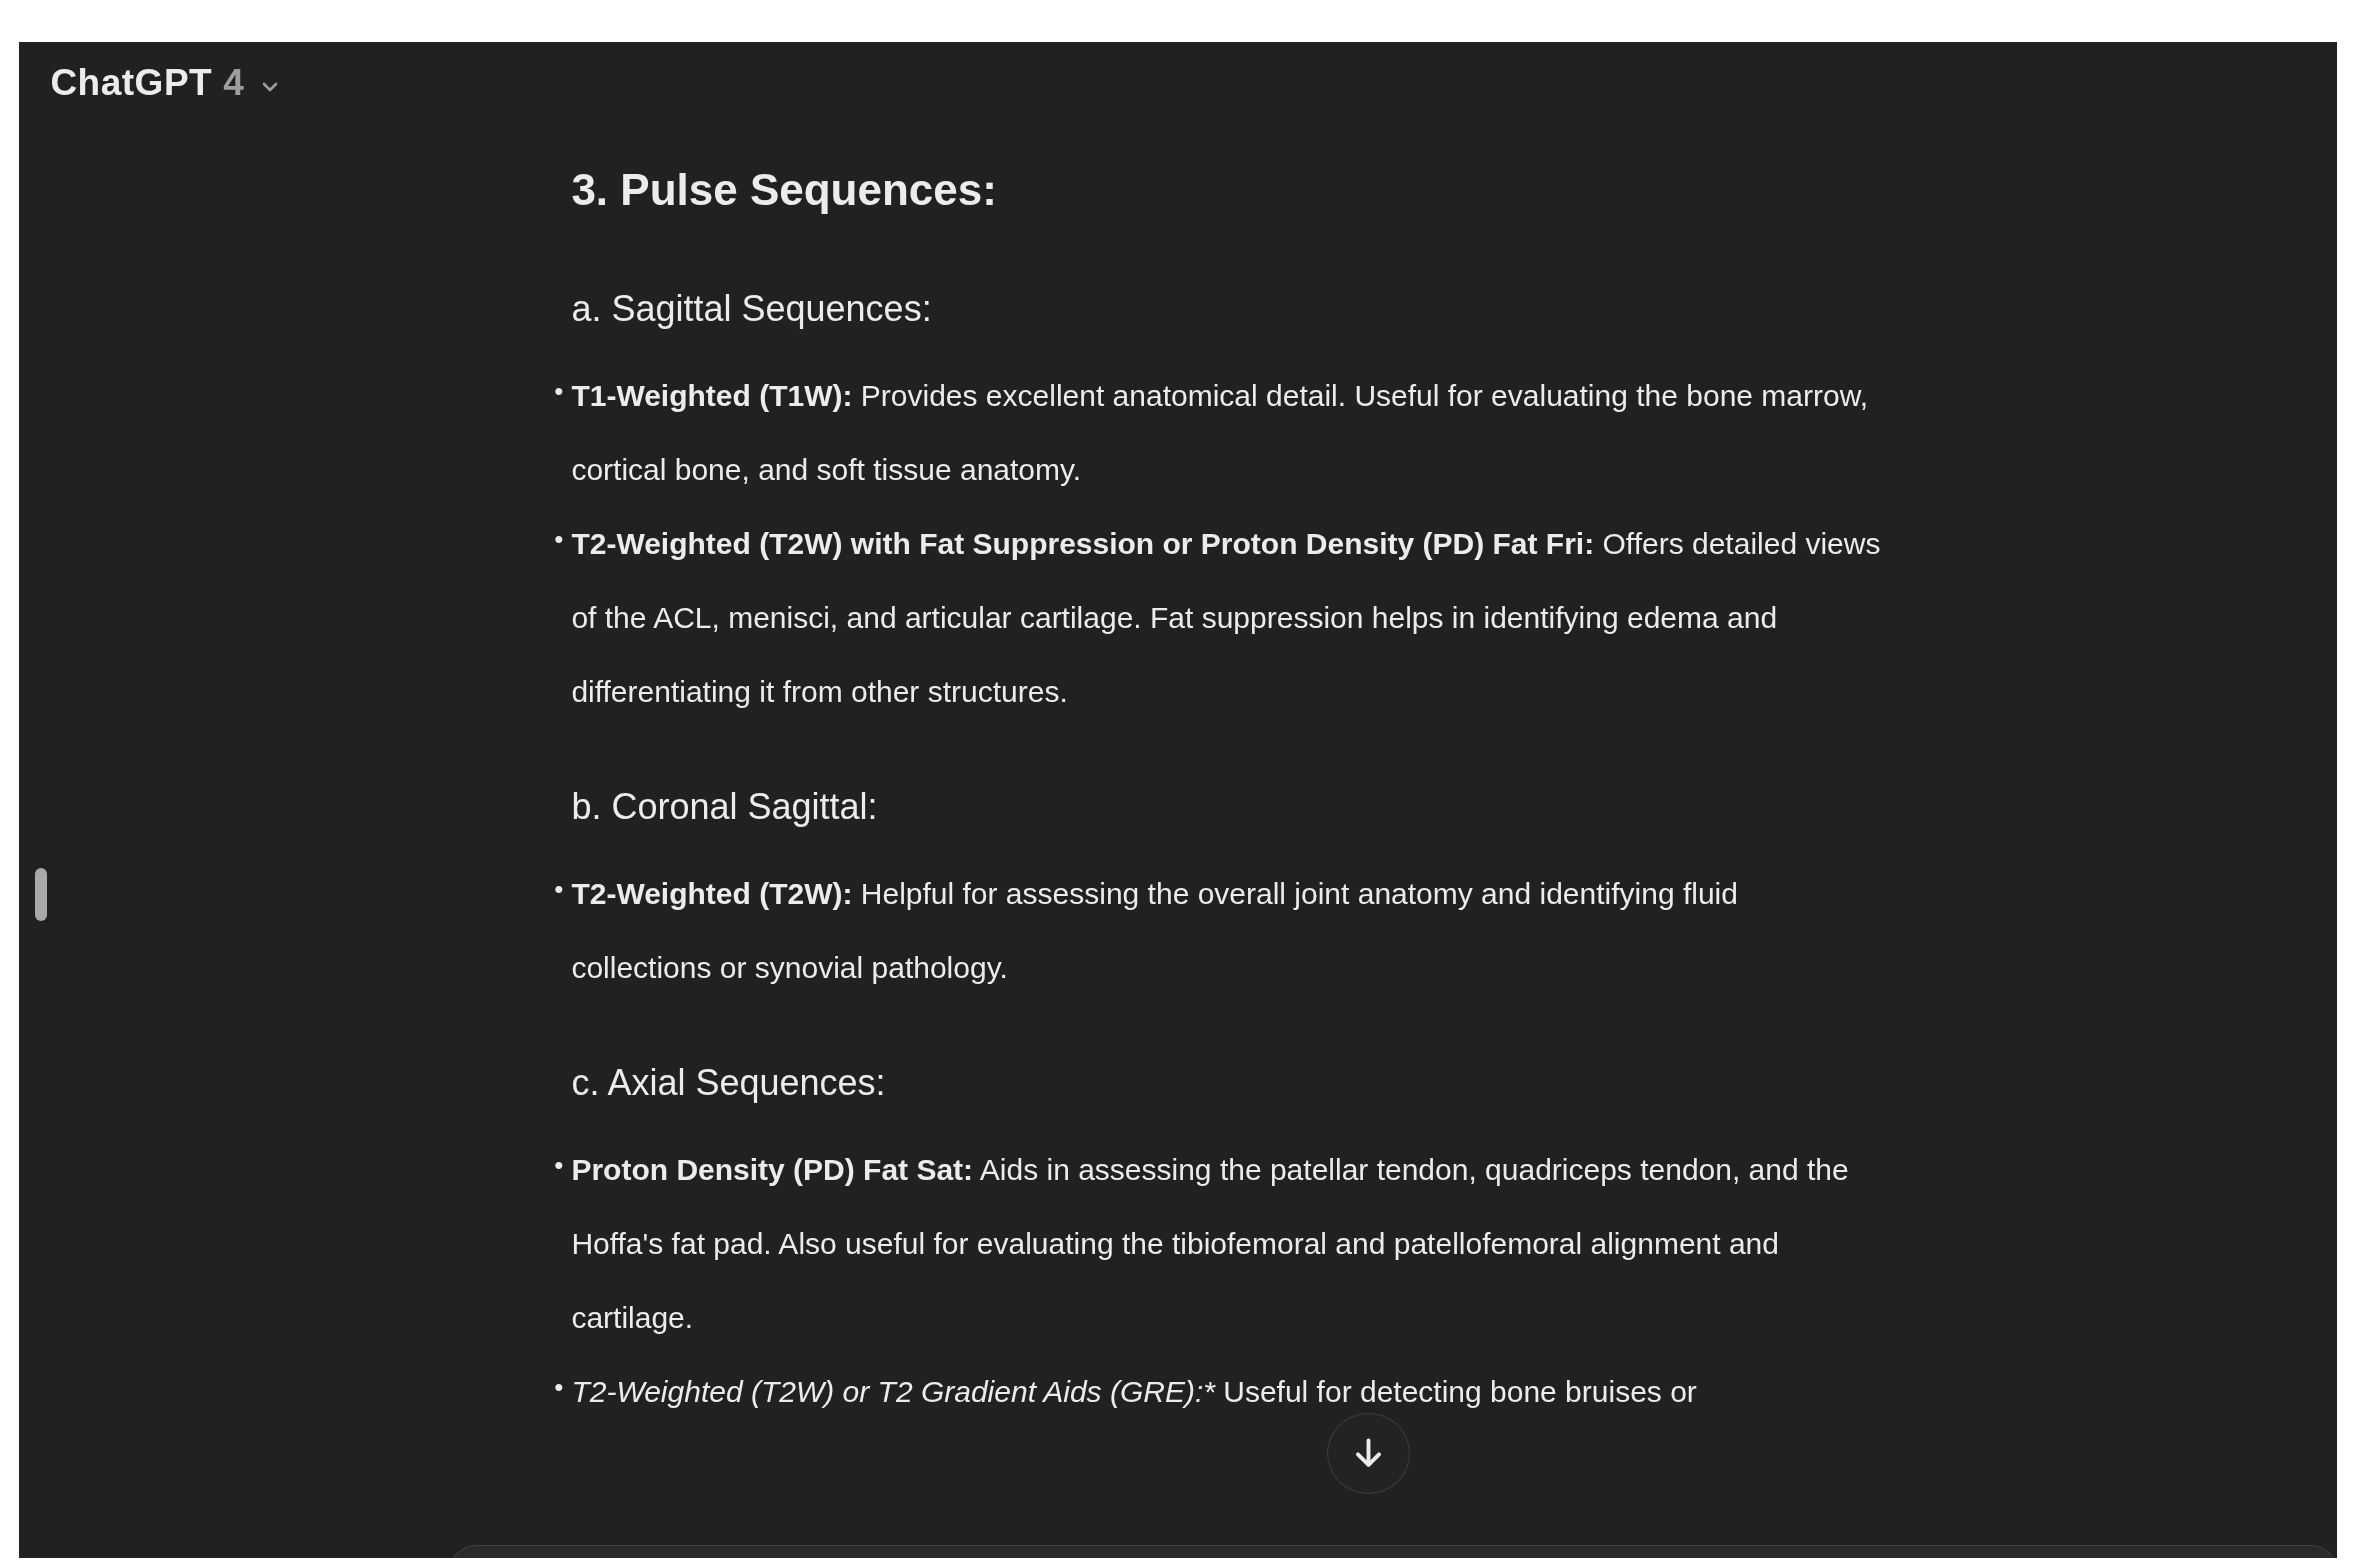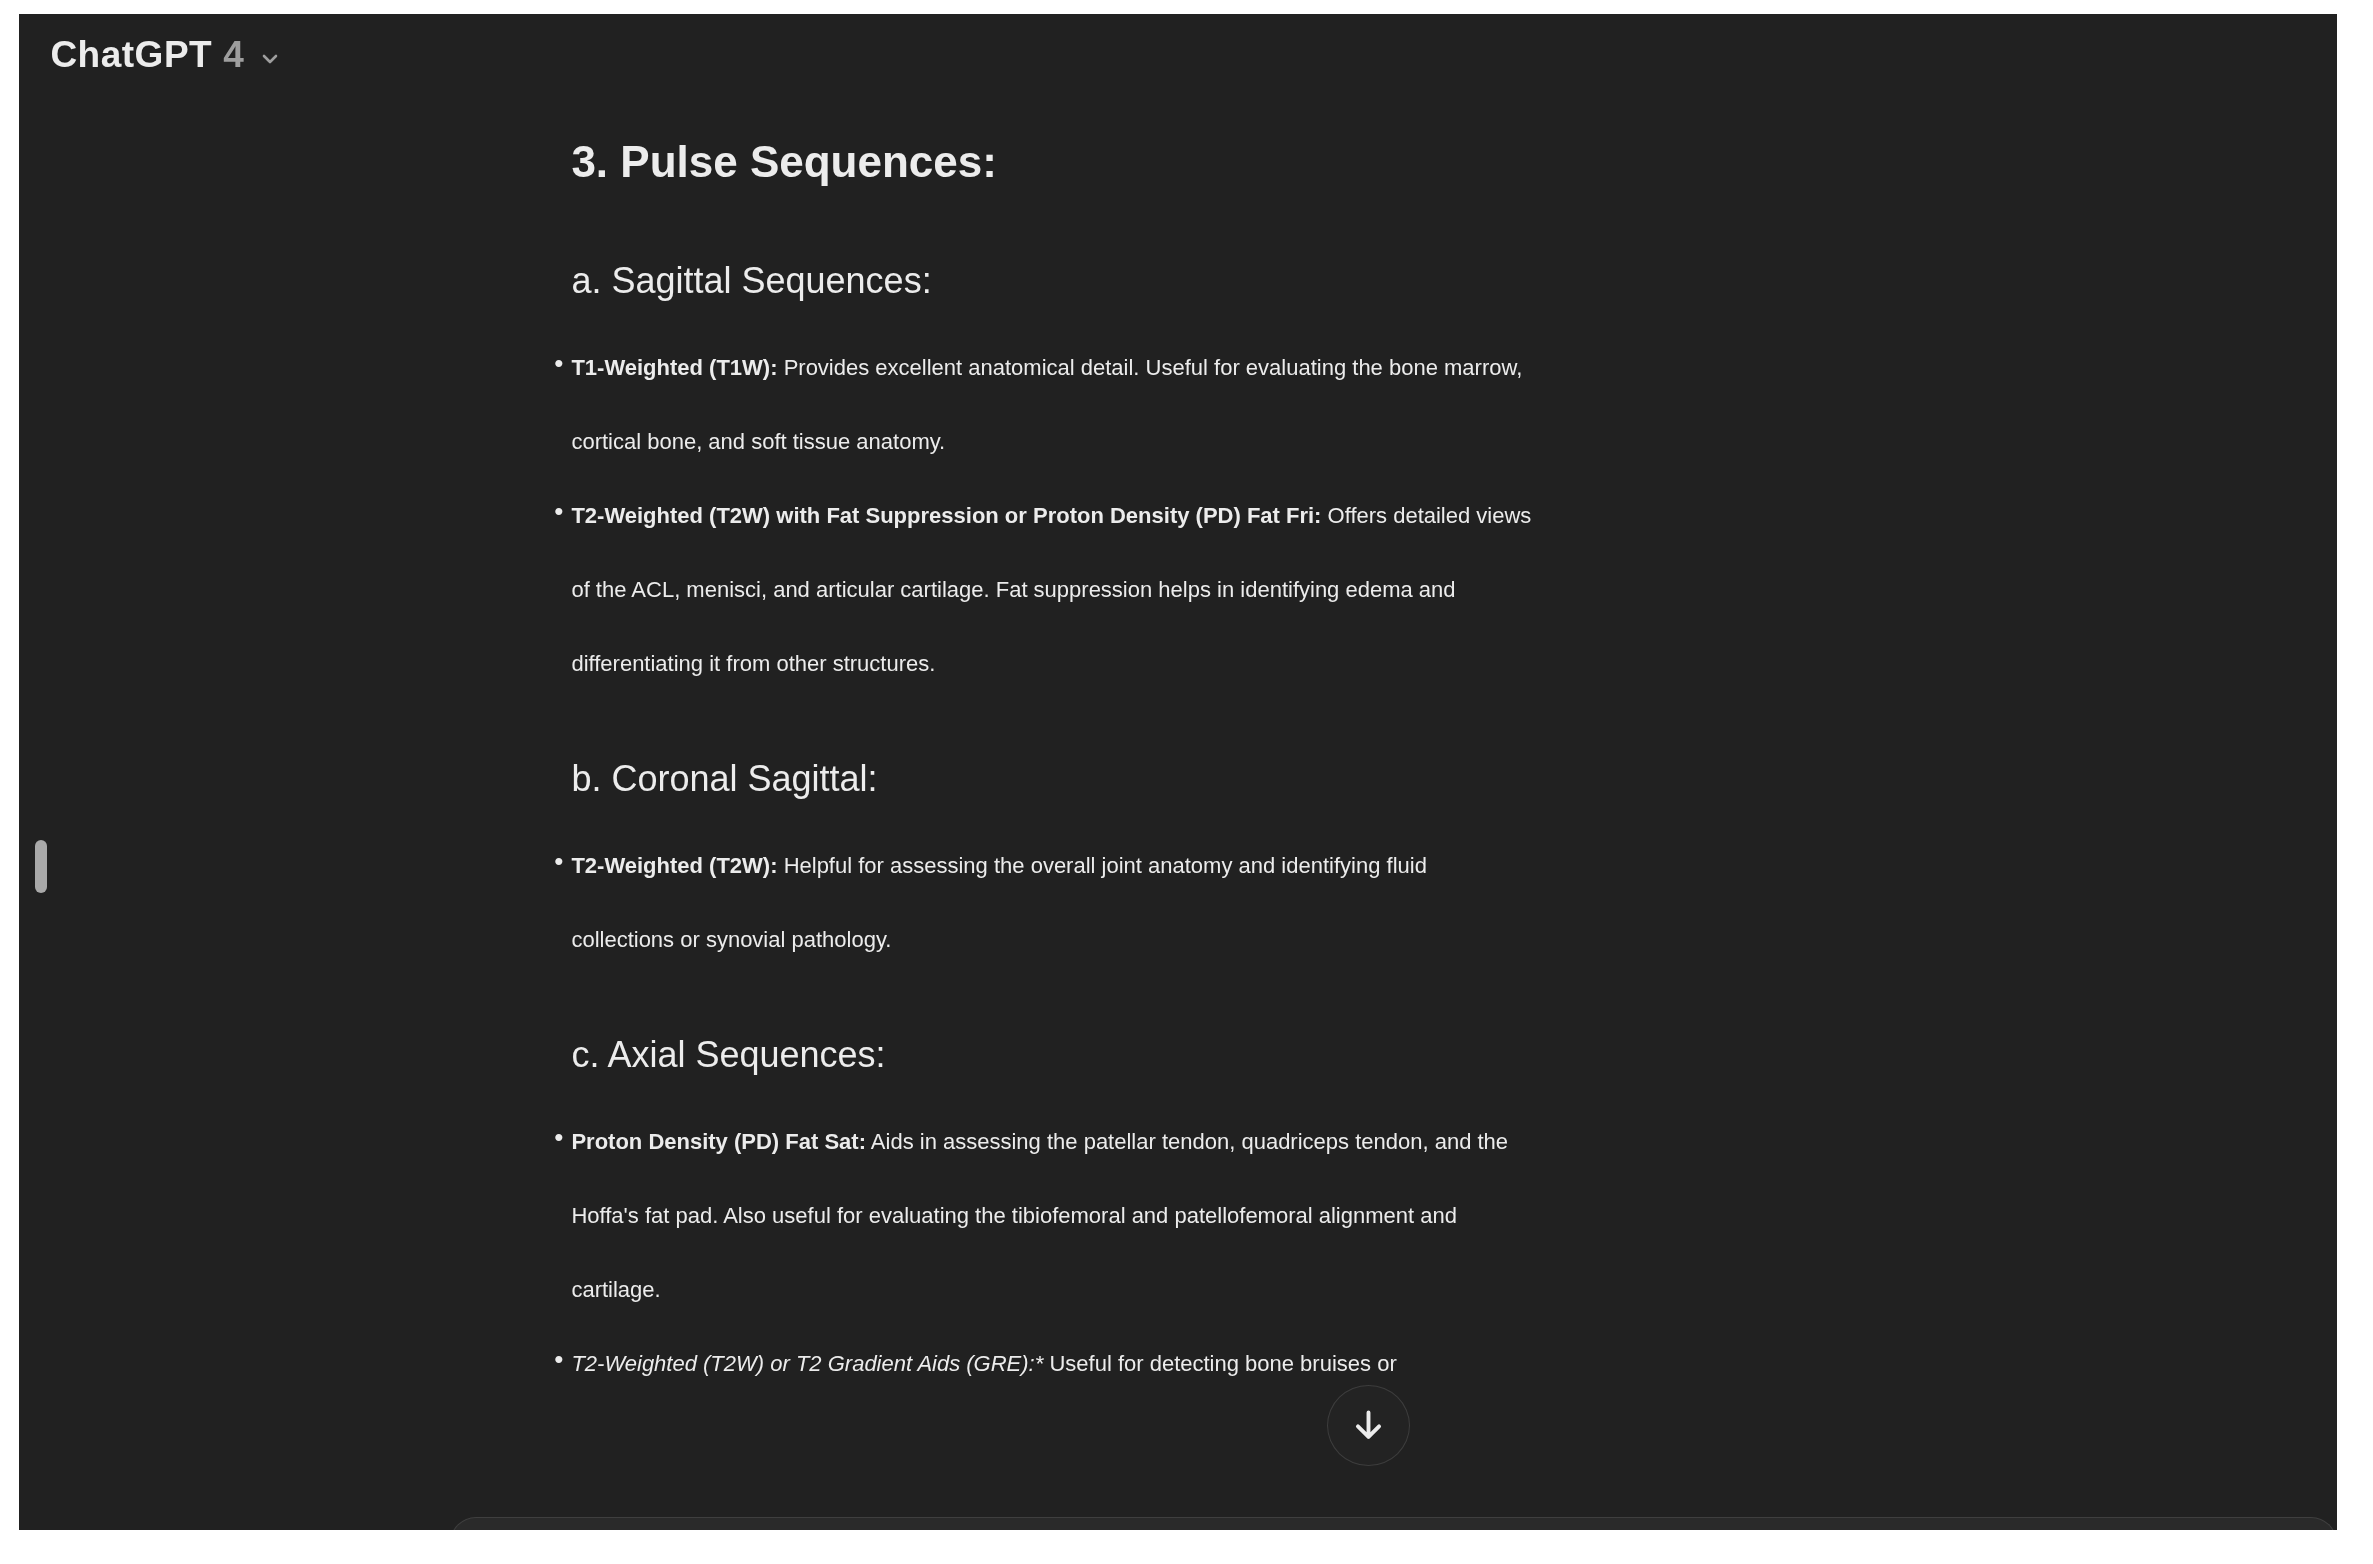--- a/index.html
+++ b/index.html
@@ -13,21 +13,21 @@
   *{box-sizing:border-box;margin:0;padding:0;}
   html,body{background:#ffffff;}
   .page{
     position:relative;
     width:2374px;height:1564px;
     background:#ffffff;
     font-family:"Liberation Sans",sans-serif;
     overflow:hidden;
   }
   .panel{
-    position:absolute;left:19.4px;top:14px;
+    position:absolute;left:19.4px;top:42px;
     width:2318px;height:1516px;
     background:var(--panel-bg);
     overflow:hidden;
   }
   
   .header{
     position:absolute;left:31px;top:20px;
     display:flex;align-items:center;gap:11px;
     cursor:pointer;
   }
@@ -61,21 +61,21 @@
     font-size:36px;font-weight:400;line-height:41px;
   }
   .section:first-of-type .section-label{margin-top:72px;}
   .bullet-list{
     list-style:none;
     margin-top:30px;
   }
   .bullet-item{
     position:relative;
     padding-left:20px;
-    font-size:22px;line-height:74px;
+    font-size:30px;line-height:74px;
     white-space:pre-line;
   }
   .bullet-item::before{
     content:"\2022";
     position:absolute;left:2.8px;top:-5.5px;
     font-size:26px;line-height:74px;color:var(--text);
   }
   .bullet-lead-bold{font-weight:700;}
   .bullet-lead-italic{font-style:italic;font-weight:400;}
   .bullet-text{white-space:pre-line;}

